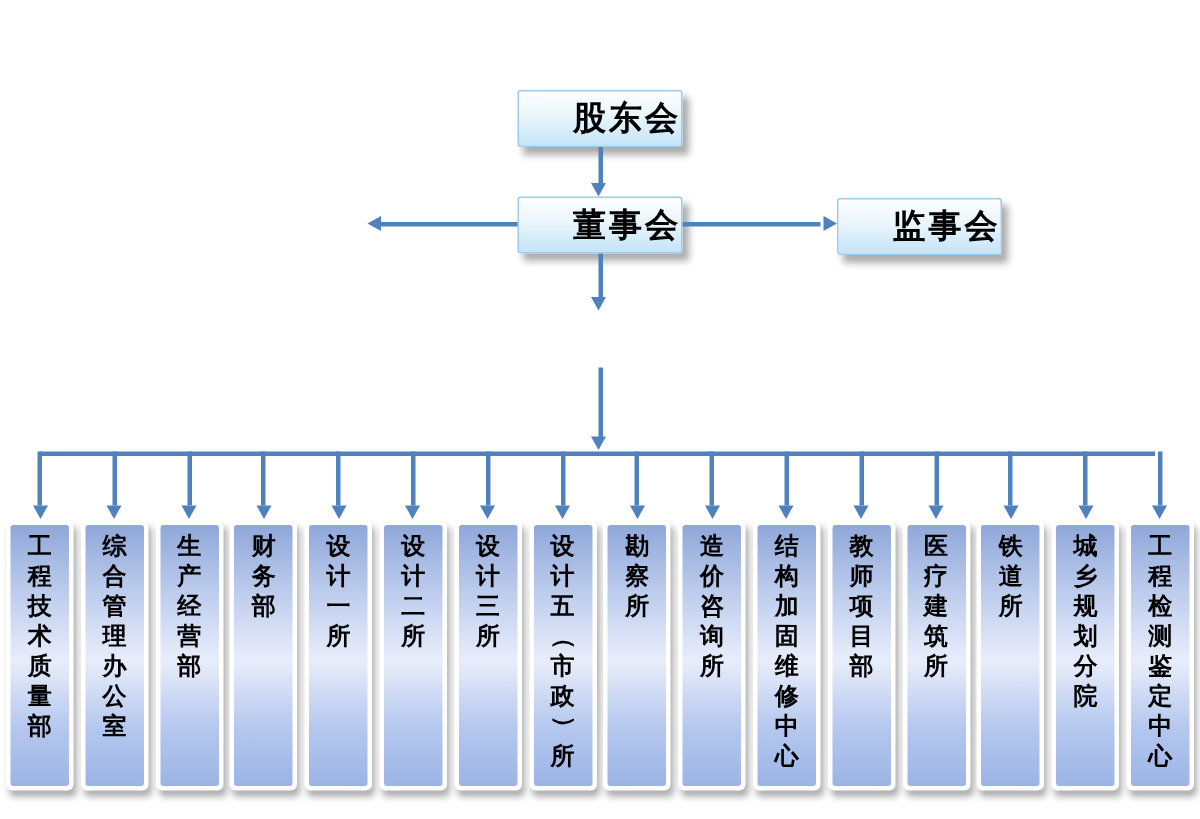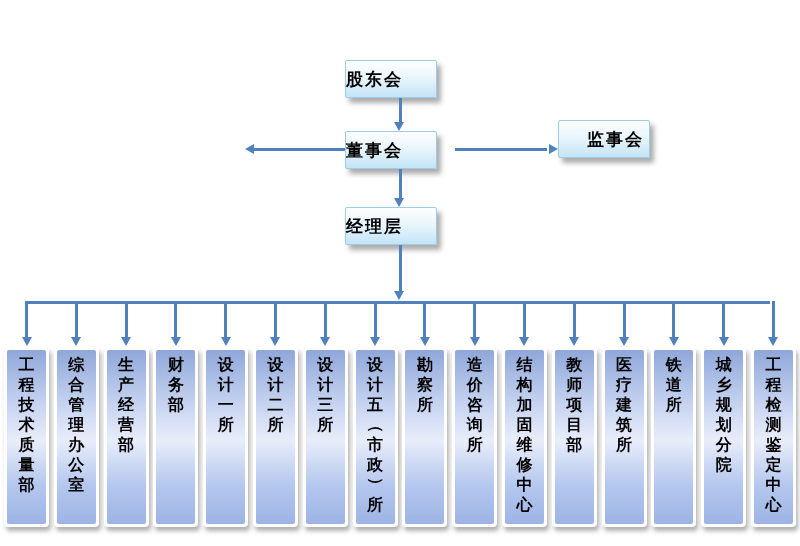--- a/index.html
+++ b/index.html
@@ -2,32 +2,32 @@
 <html><head>
 <meta charset="utf-8">
 <style>
   :root{ --conn:#4f81bd; }
   *{ margin:0; padding:0; box-sizing:border-box; }
   body{ background:#ffffff; font-family:"Liberation Sans", sans-serif; }
   .canvas{ position:relative; width:800px; height:546px; background:#ffffff; overflow:hidden; }
 
   
   .hbox{
-    position:absolute; width:92px; height:38px;
-    display:flex; align-items:center; justify-content:flex-start;
-    font-size:17px; font-weight:bold; color:#000; letter-spacing:2px;
+    position:absolute; width:110px; height:38px;
+    display:flex; align-items:center; justify-content:flex-end;
+    font-size:22px; font-weight:bold; color:#000; letter-spacing:2px;
     background:linear-gradient(180deg,#fdfeff 0%, #eaf6fc 45%, #c3e4f7 100%);
     border:1px solid #9dcbe8; border-radius:2px;
     box-shadow:4px 5px 5px rgba(70,70,70,0.45);
   }
   #node-shareholders{ left:345px; top:60px; }
   #node-board{ left:345px; top:131px; }
   #node-management{ left:345px; top:207px; }
   #node-party{ left:133px; top:130px; }
-  #node-supervisory{ left:558px; top:120px;padding-left:28px; }
+  #node-supervisory{ left:558px; top:132px;padding-left:28px; }
 
   
   .vline{ position:absolute; width:3px; background:var(--conn); }
   .hline{ position:absolute; height:3px; background:var(--conn); }
   #conn-sh-board{ left:399px; top:98px; height:26px; }
   #conn-board-mgmt{ left:399px; top:169px; height:30px; }
   #conn-mgmt-bus{ left:399px; top:245px; height:47px; }
   #conn-bus-line{ left:26px; top:301px; width:744px; }
   #conn-board-party{ left:253px; top:148px; width:92px; }
   #conn-board-sup{ left:455px; top:148px; width:92px; }
@@ -75,23 +75,20 @@
 
   <div class="hbox" id="node-shareholders">
     <span>股东会</span>
   </div>
   <div class="hbox" id="node-board">
     <span>董事会</span>
   </div>
   <div class="hbox" id="node-supervisory">
     <span>监事会</span>
   </div>
-  <div class="hbox" id="node-management">
-    <span>经理层</span>
-  </div>
 
   <div class="vline" id="conn-sh-board"></div>
   <div class="arr-down" id="arr-sh-board"></div>
 
   <div class="hline" id="conn-board-party"></div>
   <div class="arr-left" id="arr-party"></div>
 
   <div class="hline" id="conn-board-sup"></div>
   <div class="arr-right" id="arr-sup"></div>
 

